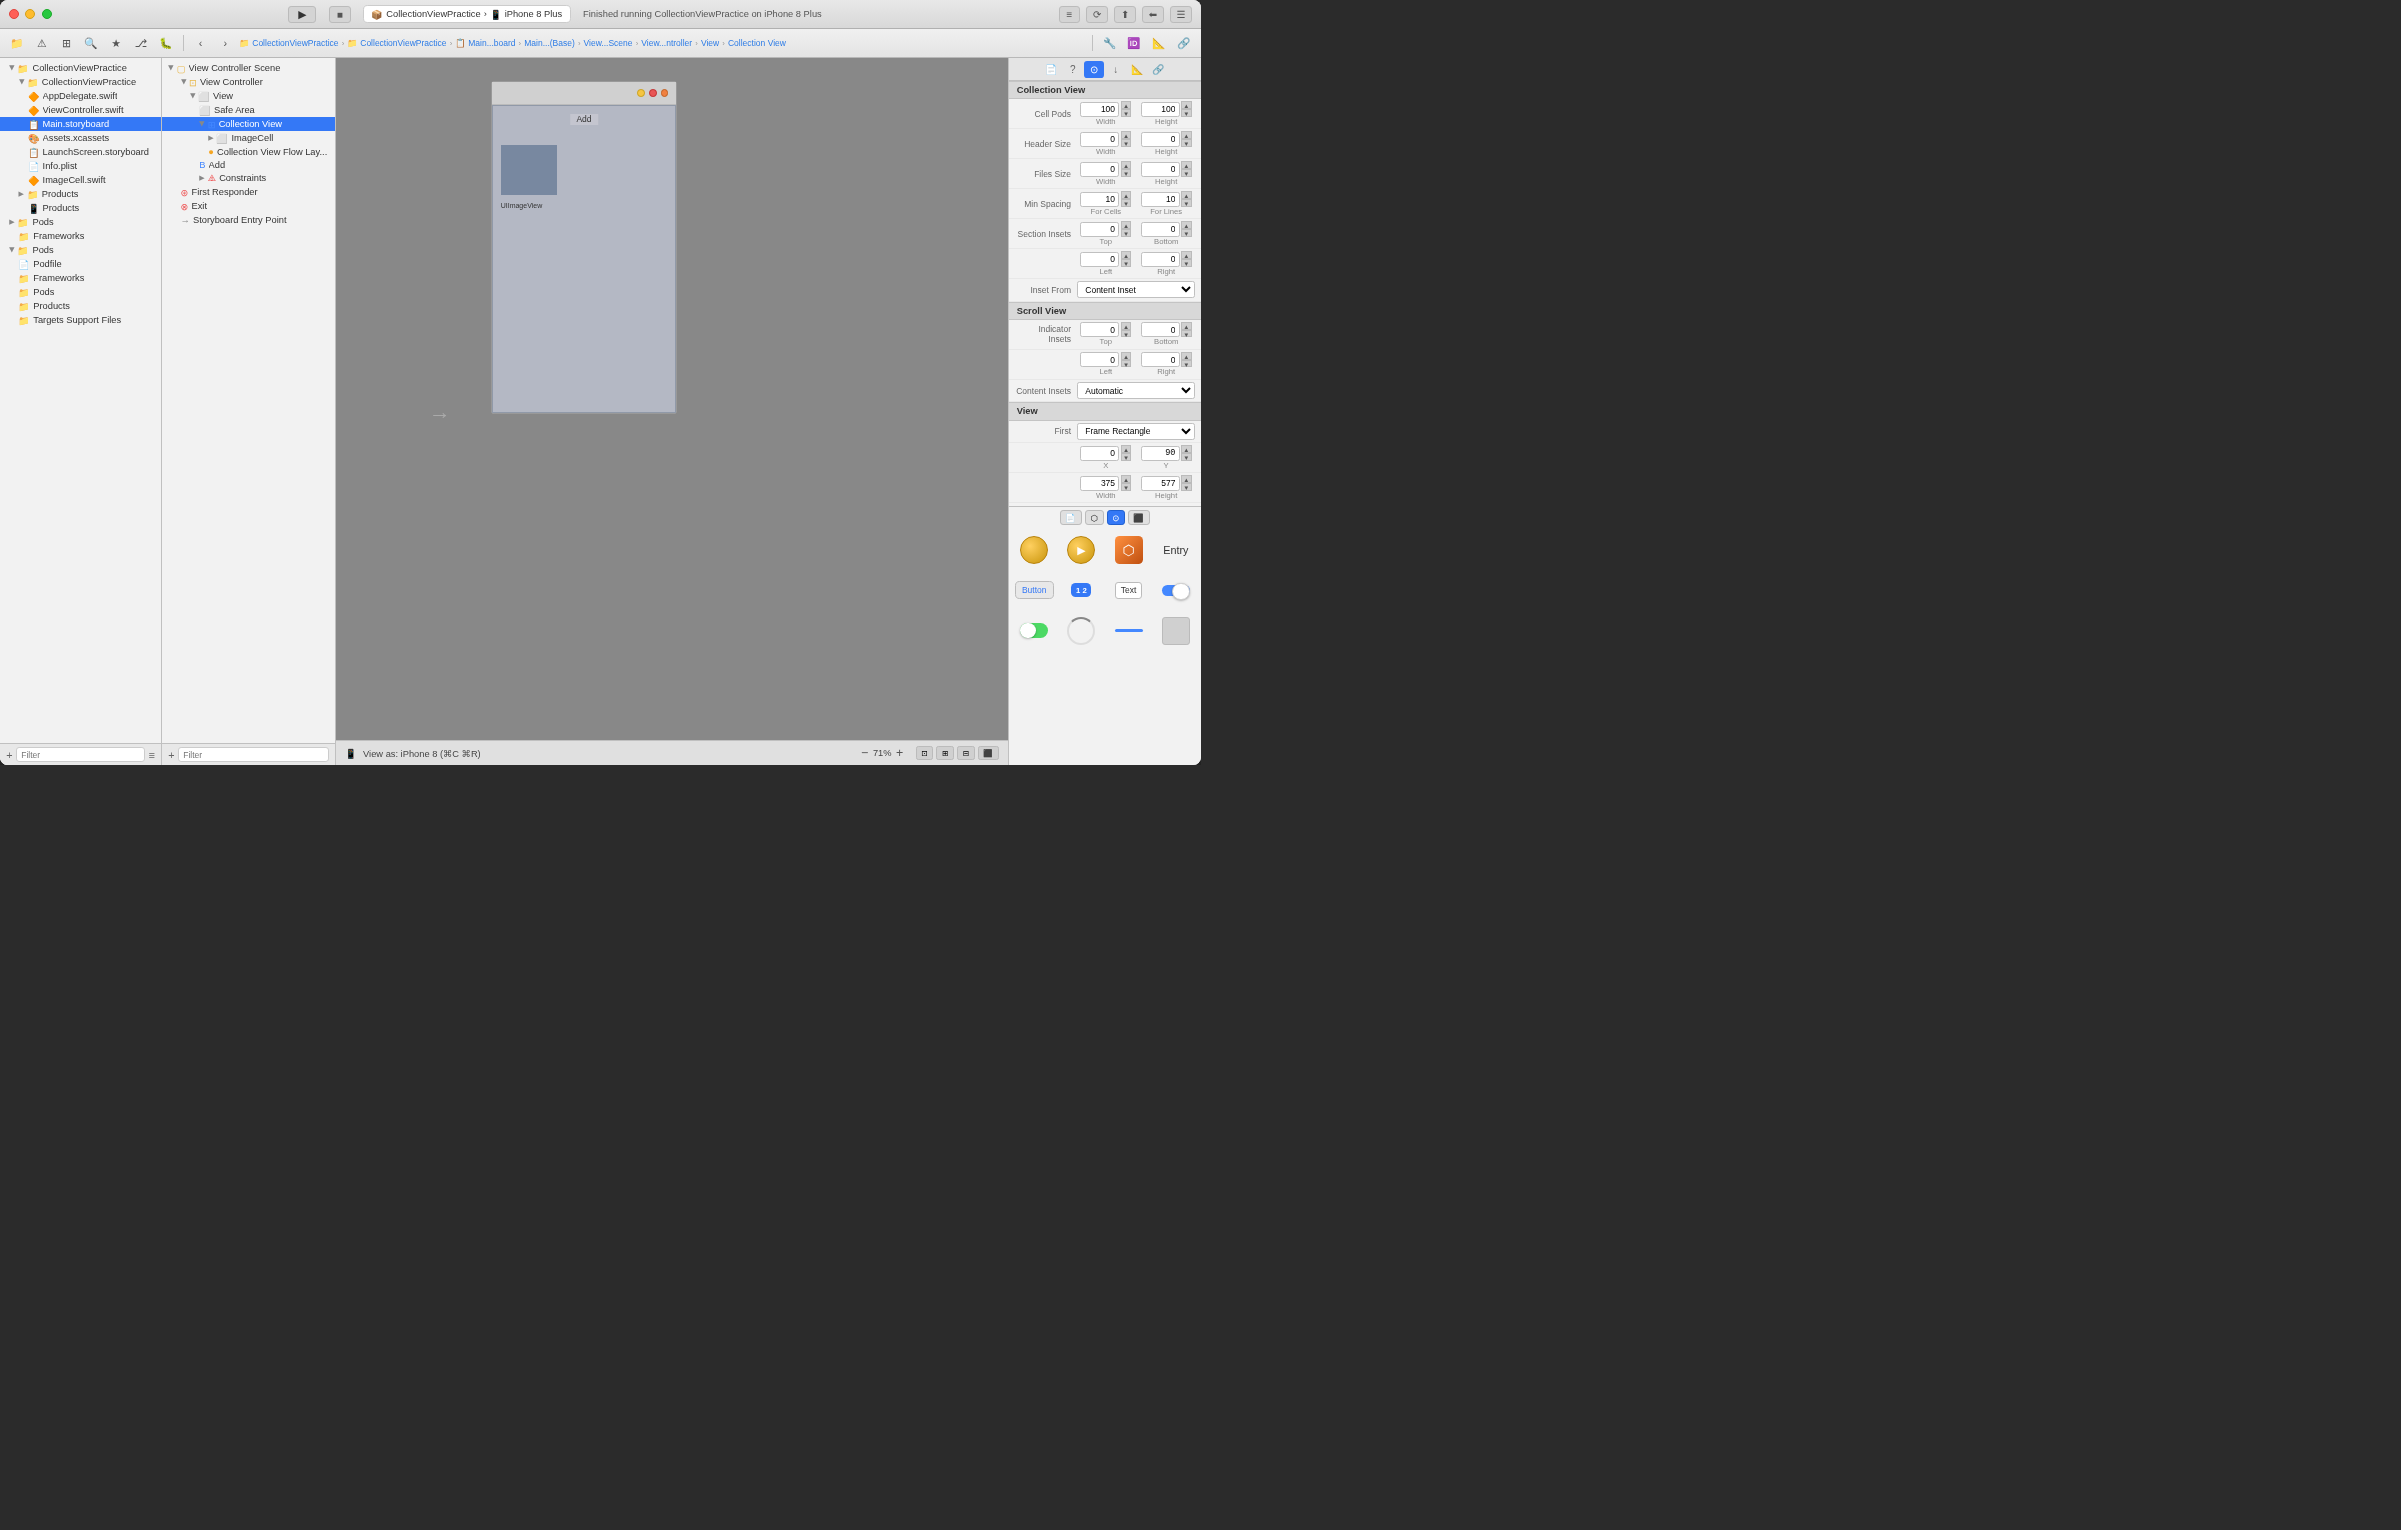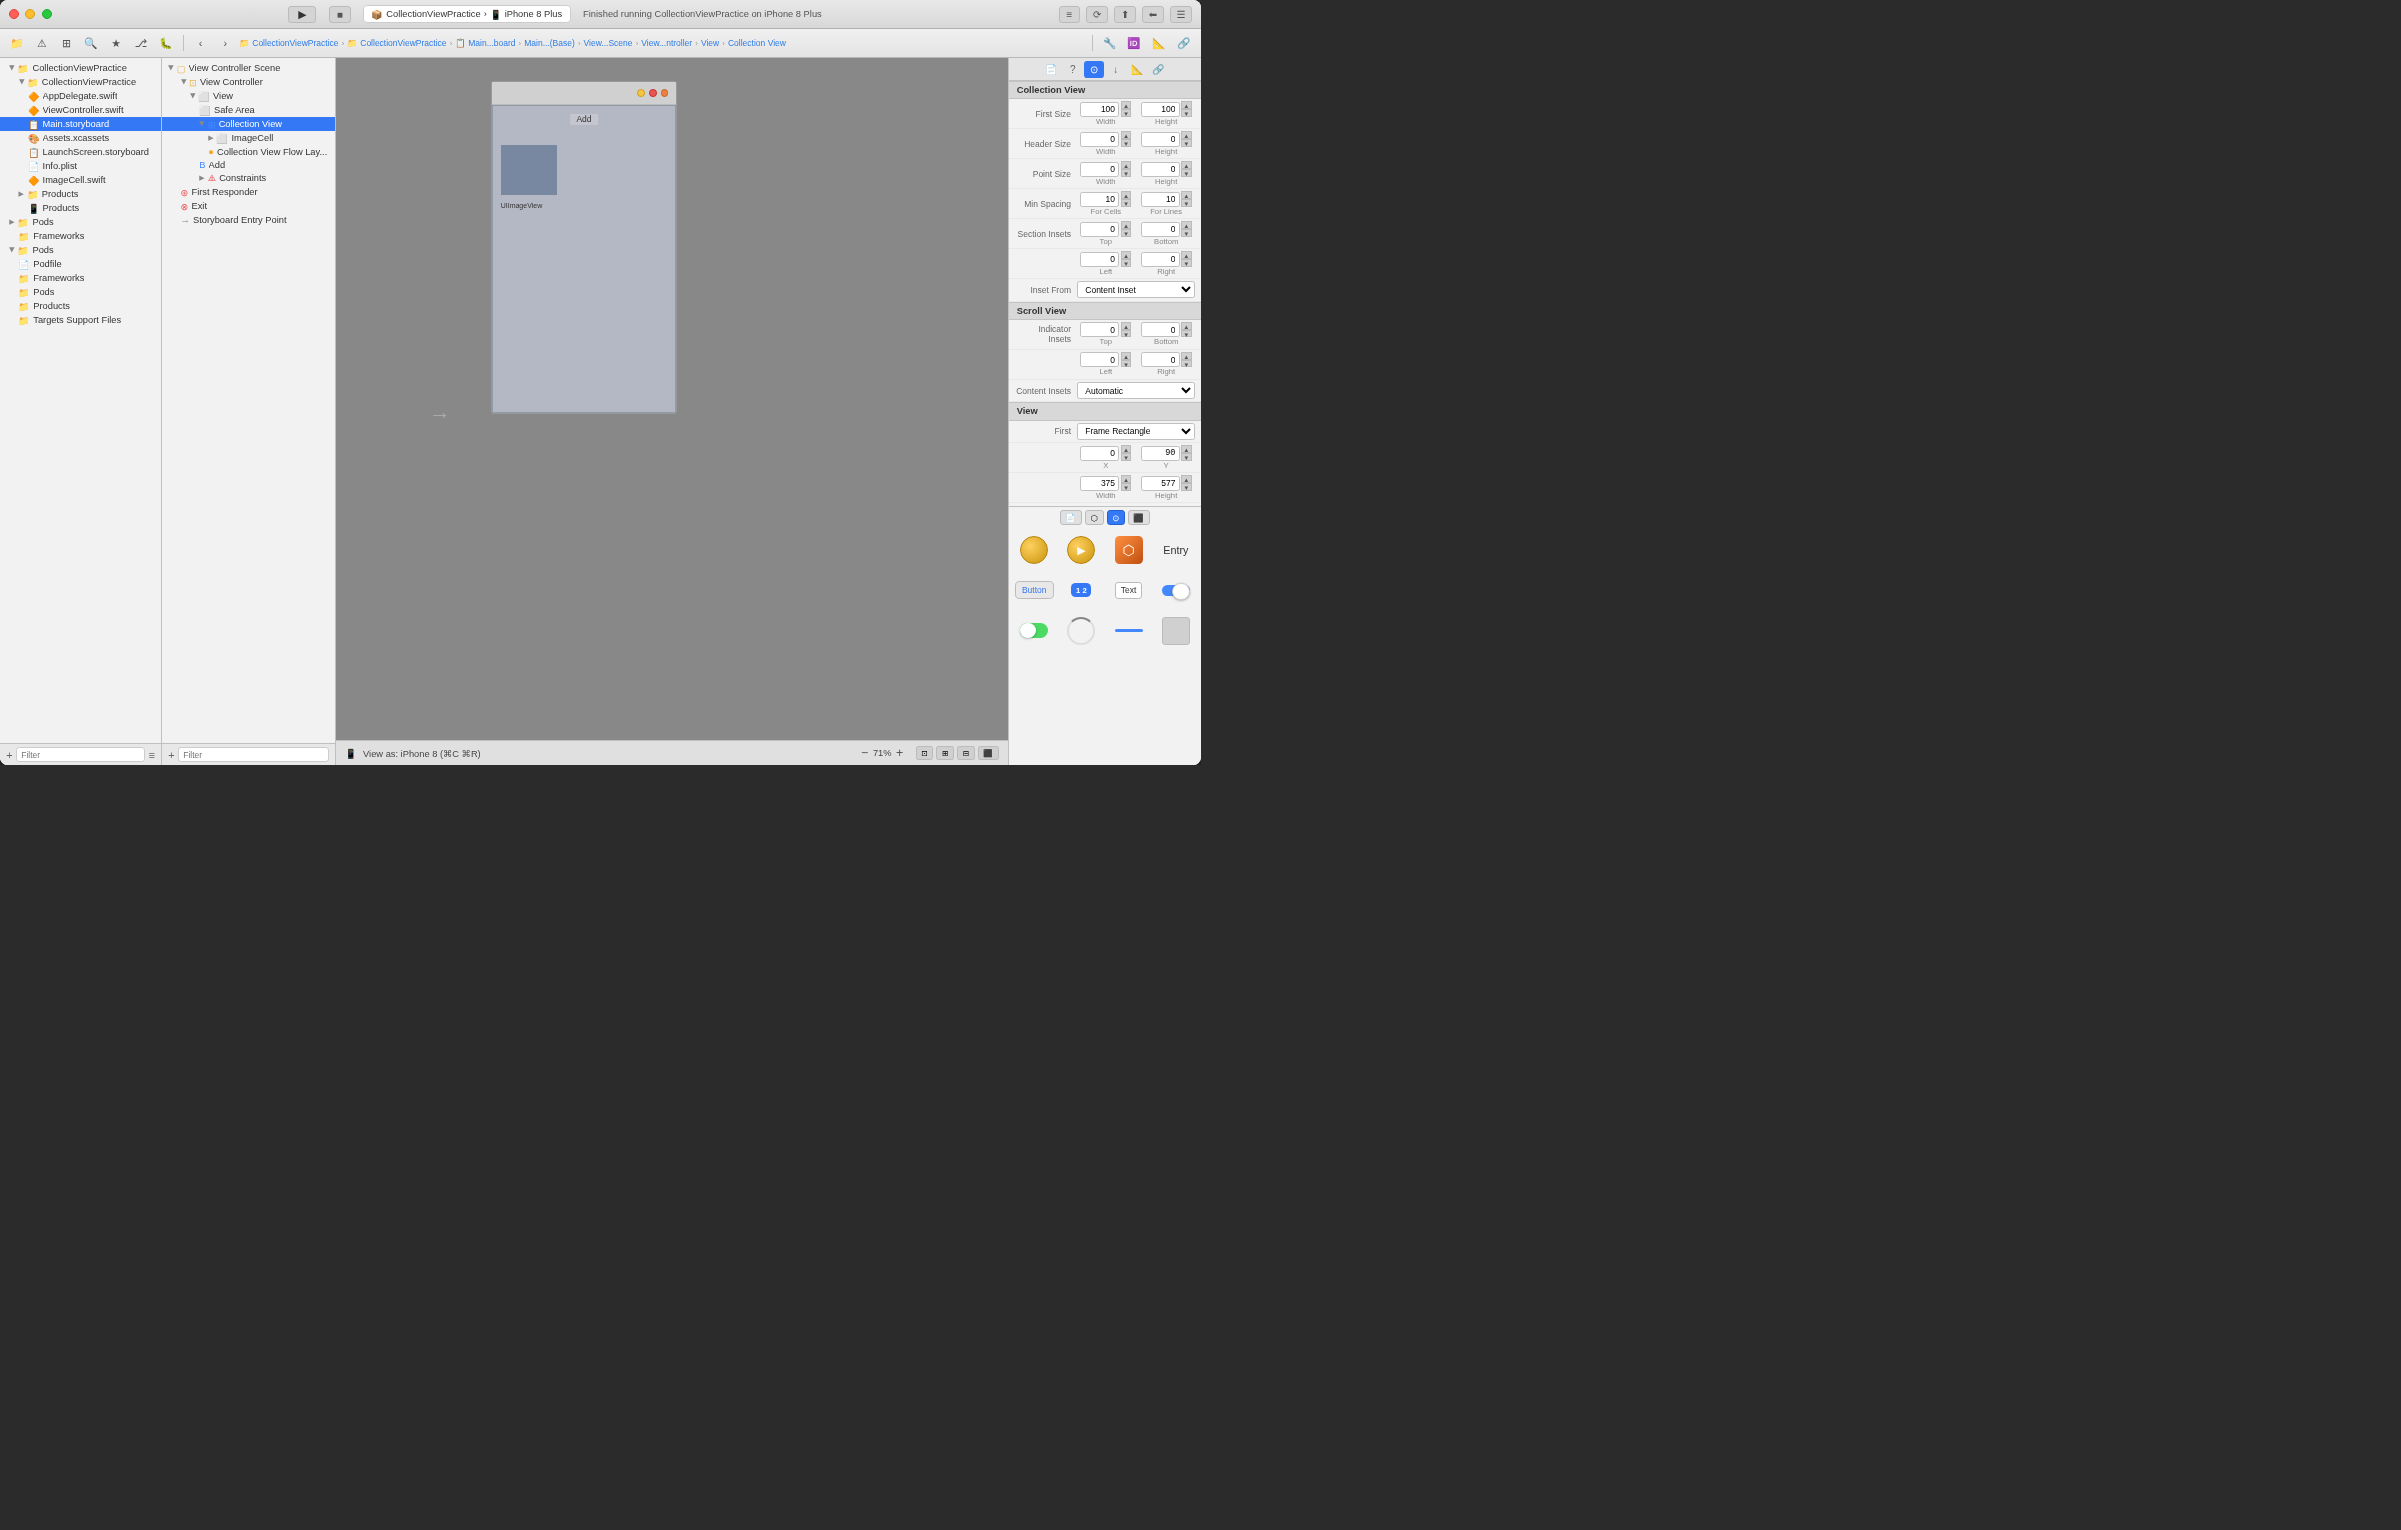--- a/index.html
+++ b/index.html
@@ -795,21 +795,21 @@
         <div class="right-tab">↓</div>
         <div class="right-tab">📐</div>
         <div class="right-tab">🔗</div>
       </div>
 
       <div class="right-content">
 
         <div class="section-header">Collection View</div>
 
         <div class="prop-row">
-          <div class="prop-label">First Size</div>
+          <div class="prop-label">Cell Pods</div>
           <div class="prop-value-group">
             <div class="prop-col">
               <div style="display:flex;gap:1.5px;align-items:center;">
                 <input class="prop-input" value="100" style="width: 39px;">
                 <div class="stepper">
                   <div class="stepper-btn">▲</div>
                   <div class="stepper-btn">▼</div>
                 </div>
               </div>
               <div class="prop-sublabel">Width</div>
@@ -847,21 +847,21 @@
                   <div class="stepper-btn">▲</div>
                   <div class="stepper-btn">▼</div>
                 </div>
               </div>
               <div class="prop-sublabel">Height</div>
             </div>
           </div>
         </div>
 
         <div class="prop-row">
-          <div class="prop-label">Point Size</div>
+          <div class="prop-label">Files Size</div>
           <div class="prop-value-group">
             <div class="prop-col">
               <div style="display:flex;gap:1.5px;align-items:center;">
                 <input class="prop-input" value="0" style="width: 39px;">
                 <div class="stepper">
                   <div class="stepper-btn">▲</div>
                   <div class="stepper-btn">▼</div>
                 </div>
               </div>
               <div class="prop-sublabel">Width</div>

